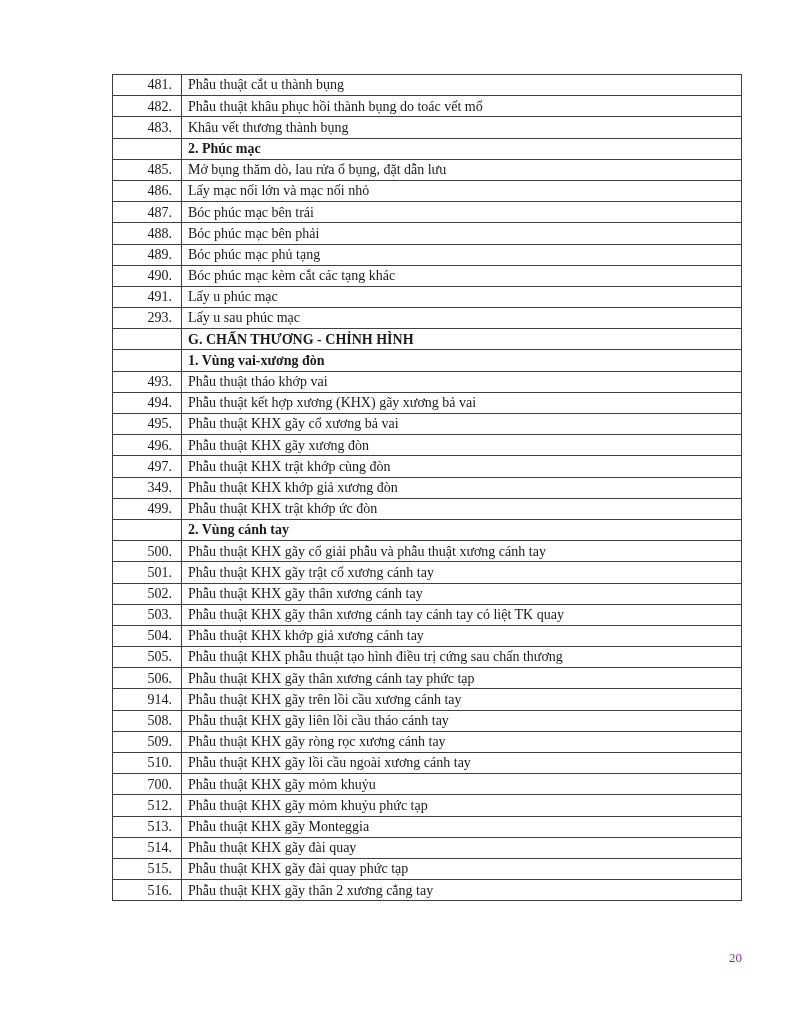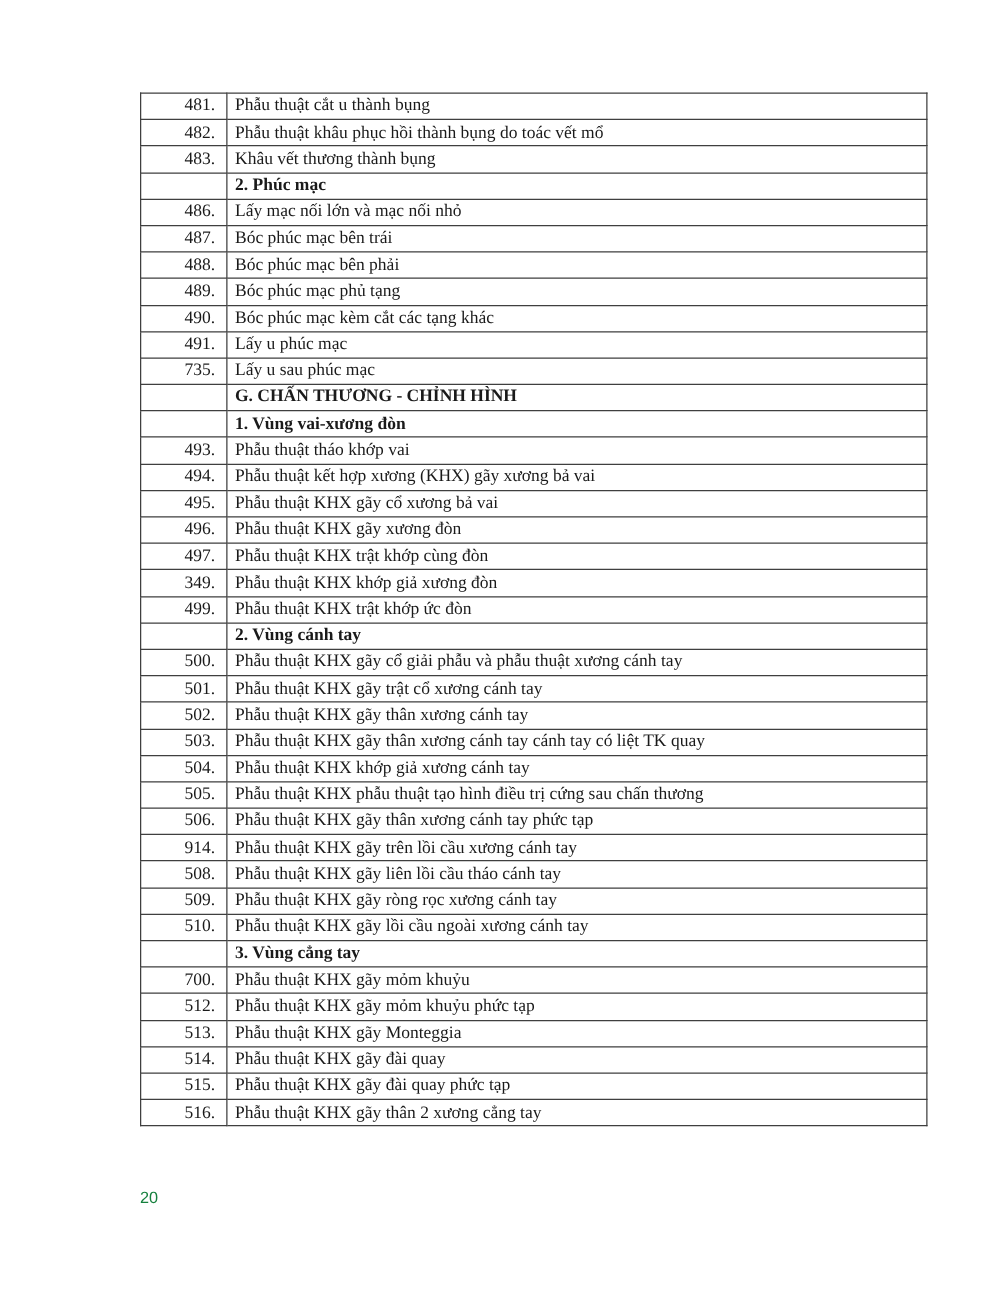--- a/index.html
+++ b/index.html
@@ -43,24 +43,24 @@
     padding-left: 6px;
   }
   .proc-table td.col-text.header {
     font-weight: bold;
   }
   .page-number {
     position: absolute;
     left: 112px;
     top: 950px;
     width: 630px;
-    text-align: left;
-    font-family: Liberation Sans, sans-serif;
+    text-align: right;
+    font-family: Liberation Serif, serif;
     font-size: 13px;
-    color: #15803d;
+    color: #a21caf;
   }
 </style>
 </head>
 <body>
 
 <div class="page">
   <table class="proc-table">
     <tbody id="table-body">
         <tr>
           <td class="col-num">481.</td>
@@ -72,20 +72,24 @@
         </tr>
         <tr>
           <td class="col-num">483.</td>
           <td class="col-text">Khâu vết thương thành bụng</td>
         </tr>
         <tr>
           <td class="col-num"></td>
           <td class="col-text header">2. Phúc mạc</td>
         </tr>
         <tr>
+          <td class="col-num">485.</td>
+          <td class="col-text">Mở bụng thăm dò, lau rửa ổ bụng, đặt dẫn lưu</td>
+        </tr>
+        <tr>
           <td class="col-num">486.</td>
           <td class="col-text">Lấy mạc nối lớn và mạc nối nhỏ</td>
         </tr>
         <tr>
           <td class="col-num">487.</td>
           <td class="col-text">Bóc phúc mạc bên trái</td>
         </tr>
         <tr>
           <td class="col-num">488.</td>
           <td class="col-text">Bóc phúc mạc bên phải</td>
@@ -96,21 +100,21 @@
         </tr>
         <tr>
           <td class="col-num">490.</td>
           <td class="col-text">Bóc phúc mạc kèm cắt các tạng khác</td>
         </tr>
         <tr>
           <td class="col-num">491.</td>
           <td class="col-text">Lấy u phúc mạc</td>
         </tr>
         <tr>
-          <td class="col-num">735.</td>
+          <td class="col-num">293.</td>
           <td class="col-text">Lấy u sau phúc mạc</td>
         </tr>
         <tr>
           <td class="col-num"></td>
           <td class="col-text header">G. CHẤN THƯƠNG - CHỈNH HÌNH</td>
         </tr>
         <tr>
           <td class="col-num"></td>
           <td class="col-text header">1. Vùng vai-xương đòn</td>
         </tr>
@@ -182,24 +186,20 @@
           <td class="col-num">508.</td>
           <td class="col-text">Phẫu thuật KHX gãy liên lồi cầu tháo cánh tay</td>
         </tr>
         <tr>
           <td class="col-num">509.</td>
           <td class="col-text">Phẫu thuật KHX gãy ròng rọc xương cánh tay</td>
         </tr>
         <tr>
           <td class="col-num">510.</td>
           <td class="col-text">Phẫu thuật KHX gãy lồi cầu ngoài xương cánh tay</td>
-        </tr>
-        <tr>
-          <td class="col-num"></td>
-          <td class="col-text header">3. Vùng cẳng tay</td>
         </tr>
         <tr>
           <td class="col-num">700.</td>
           <td class="col-text">Phẫu thuật KHX gãy mỏm khuỷu</td>
         </tr>
         <tr>
           <td class="col-num">512.</td>
           <td class="col-text">Phẫu thuật KHX gãy mỏm khuỷu phức tạp</td>
         </tr>
         <tr>

